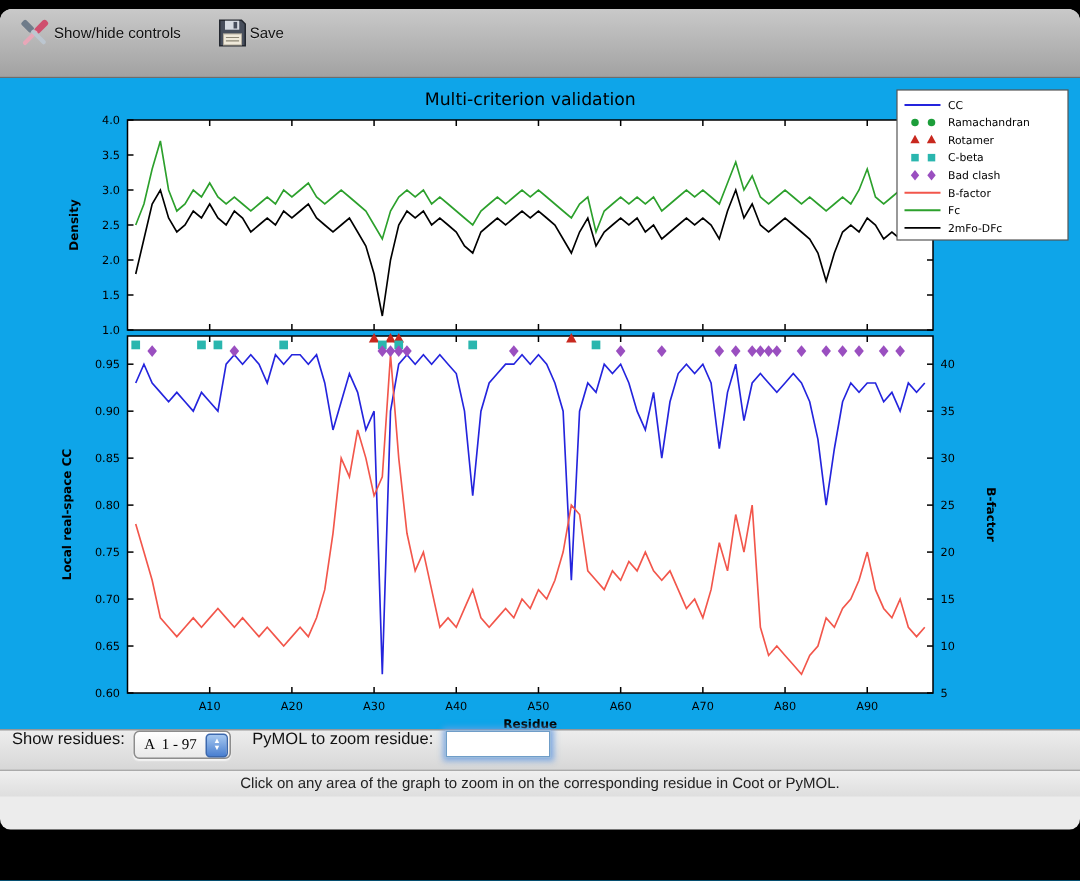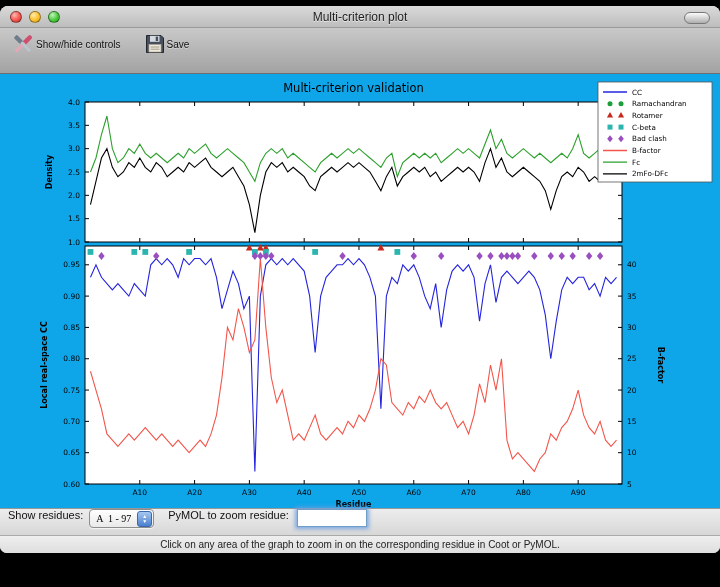--- a/index.html
+++ b/index.html
@@ -28,29 +28,20 @@
   .popup-text{font-size:10px;color:#000;white-space:pre;font-family:Liberation Serif, serif;}
   .popup-stepper{width:15px;height:16px;border-radius:3px;background:linear-gradient(#a6c8f0,#4a7fd0);display:flex;flex-direction:column;align-items:center;justify-content:center;color:#fff;font-size:5px;line-height:5px;border:1px solid #3c68ad;}
   .zoom-input{width:70px;height:18px;border:1px solid #6f9dc8;background:#fff;outline:none;box-shadow:0 0 4px 2px rgba(110,160,225,.85);margin-left:2px;font-size:11px;padding:0 3px;}
   .statusbar{height:18px;background:linear-gradient(#efefef,#dedede);border-top:1px solid #aaaaaa;display:flex;align-items:center;padding:0 7px;font-size:10px;color:#222;flex:0 0 auto;justify-content:center;}
 </style>
 </head>
 <body>
 
 <div class="window">
 
-  <div class="titlebar">
-    <div class="traffic-lights">
-      <span class="tl red"></span>
-      <span class="tl yellow"></span>
-      <span class="tl green"></span>
-    </div>
-    <span class="title-text">Multi-criterion plot</span>
-    <span class="toolbar-pill"></span>
-  </div>
 
   <div class="toolbar">
     <div class="tool-item">
       <span class="tool-icon">
         <svg width="26" height="24" viewBox="0 0 26 24">
           <g transform="rotate(45 13 12)">
             <rect x="11" y="0.5" width="4.4" height="10.5" rx="1.8" fill="#cf4f6e"></rect>
             <rect x="11.8" y="10" width="2.8" height="12.5" rx="1.2" fill="#e8a7b8"></rect>
           </g>
           <g transform="rotate(-45 13 12)">

